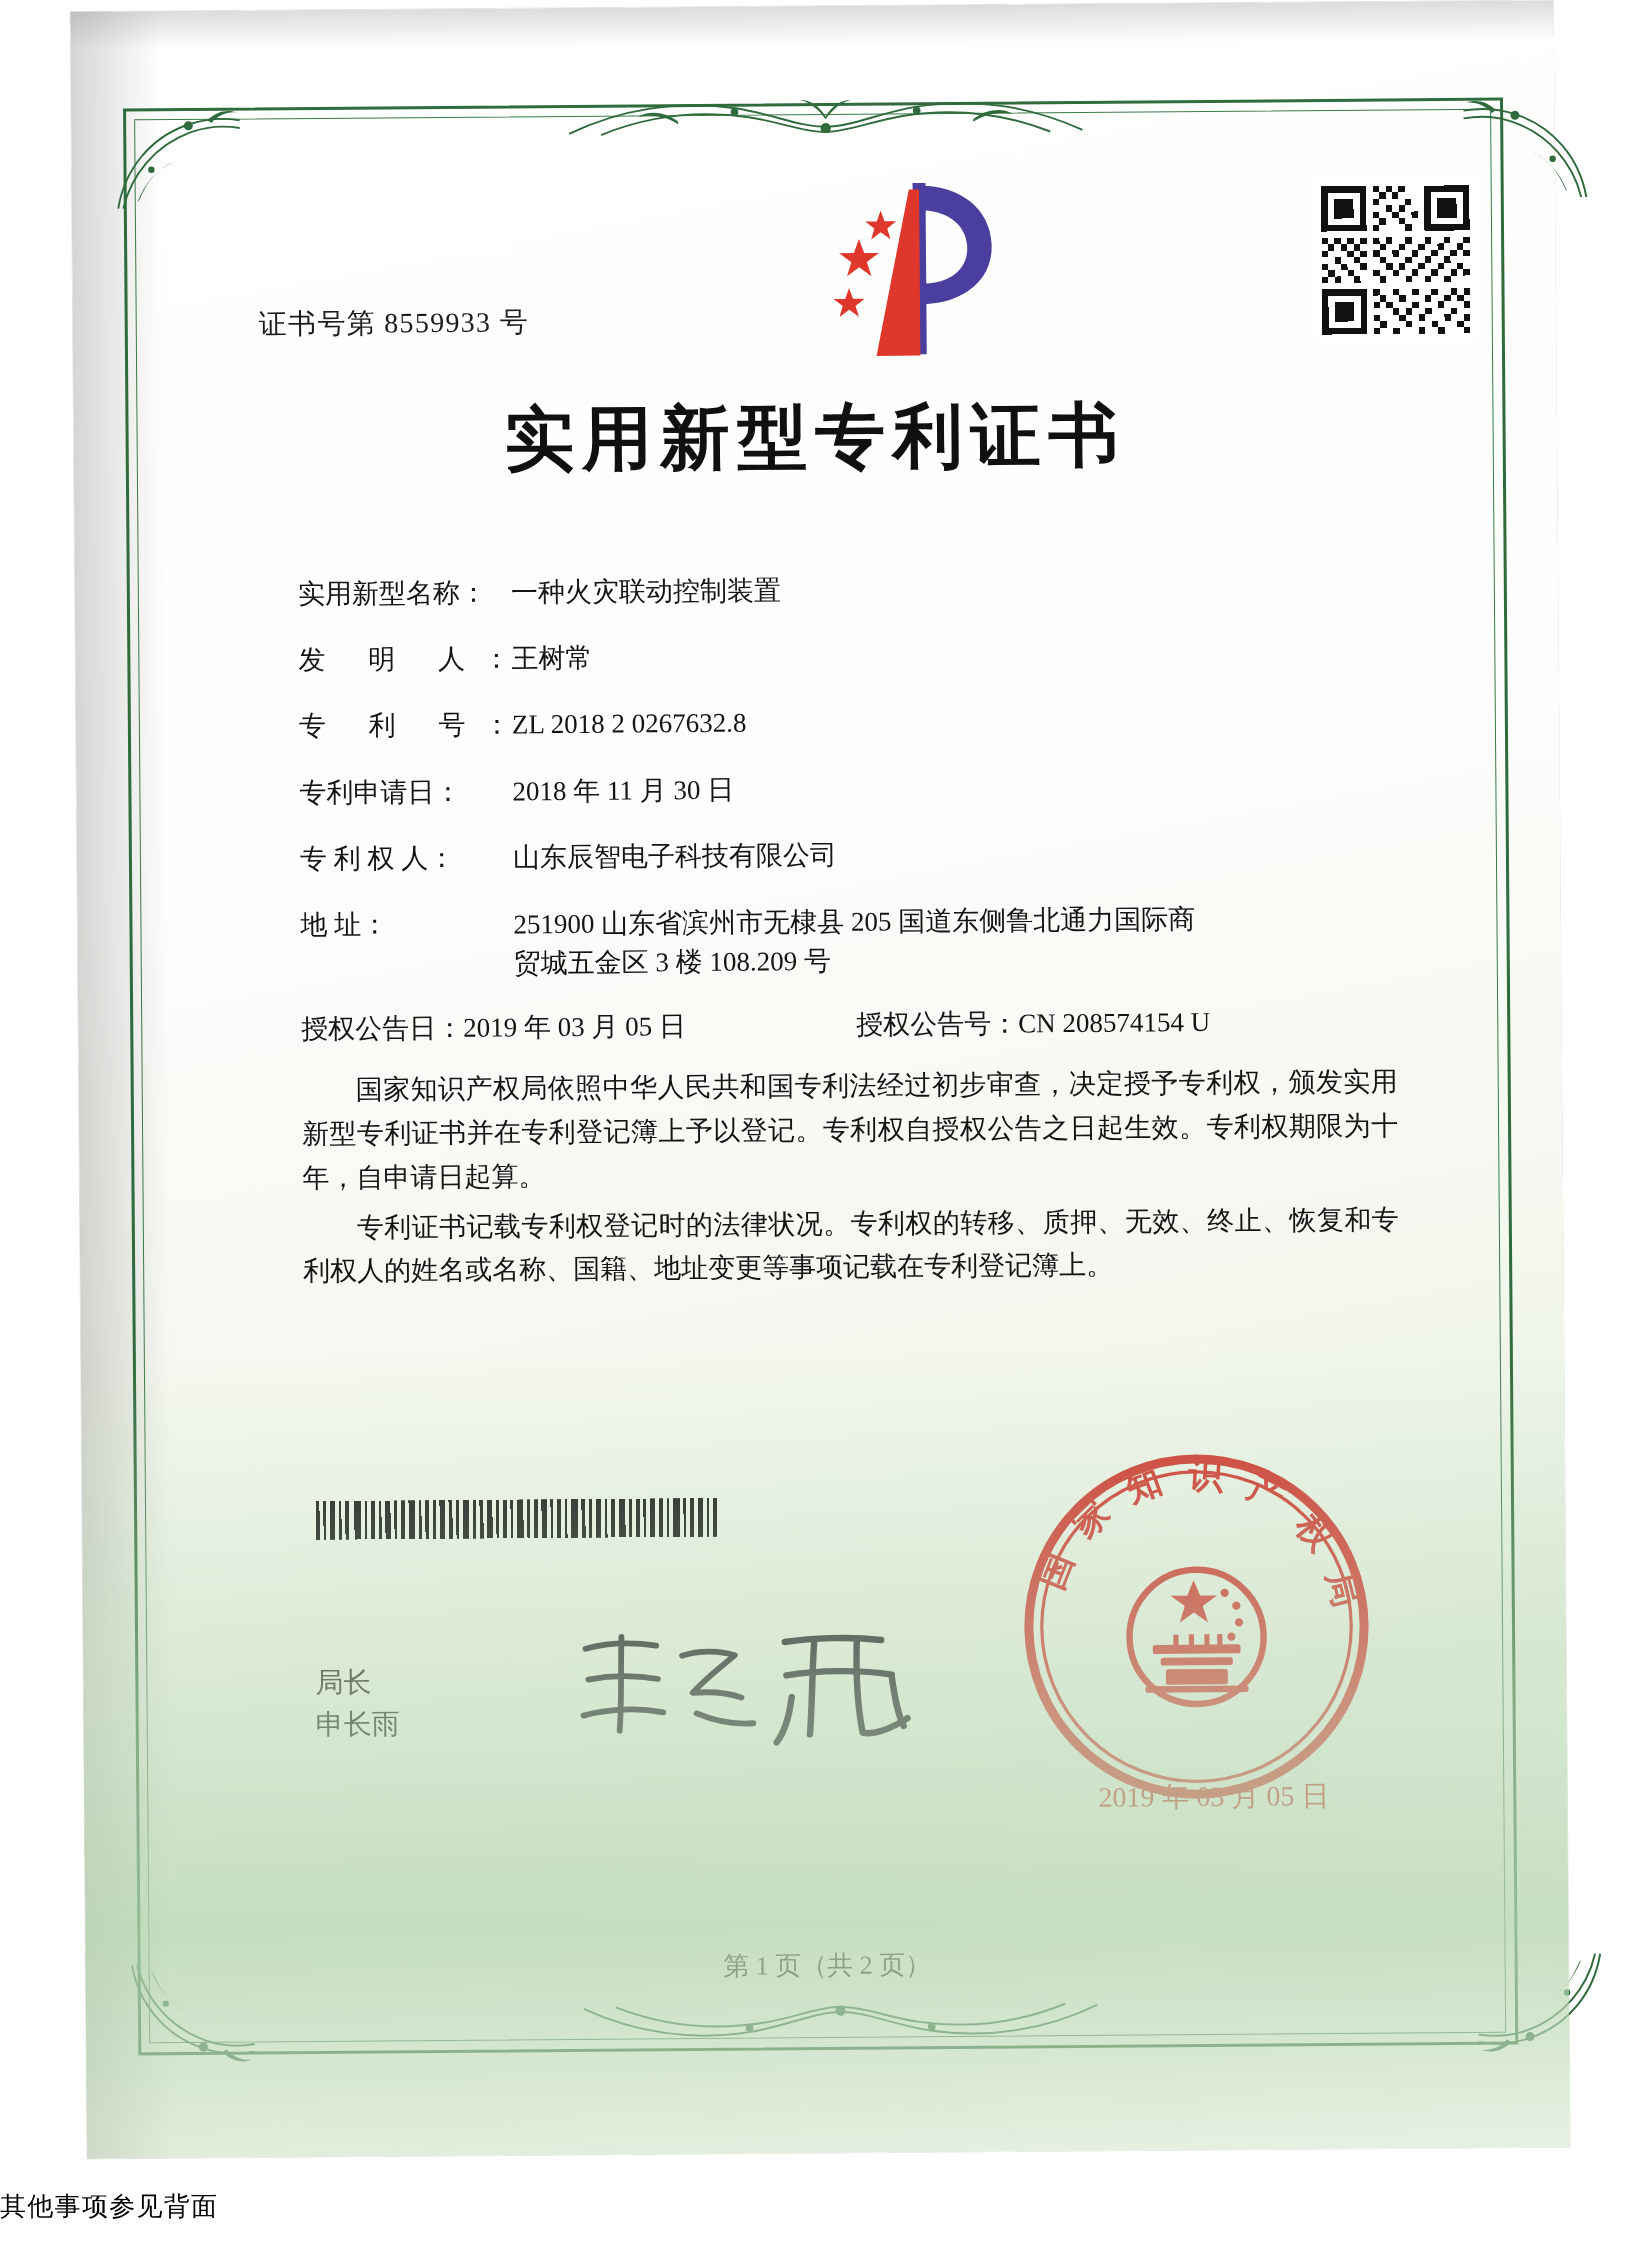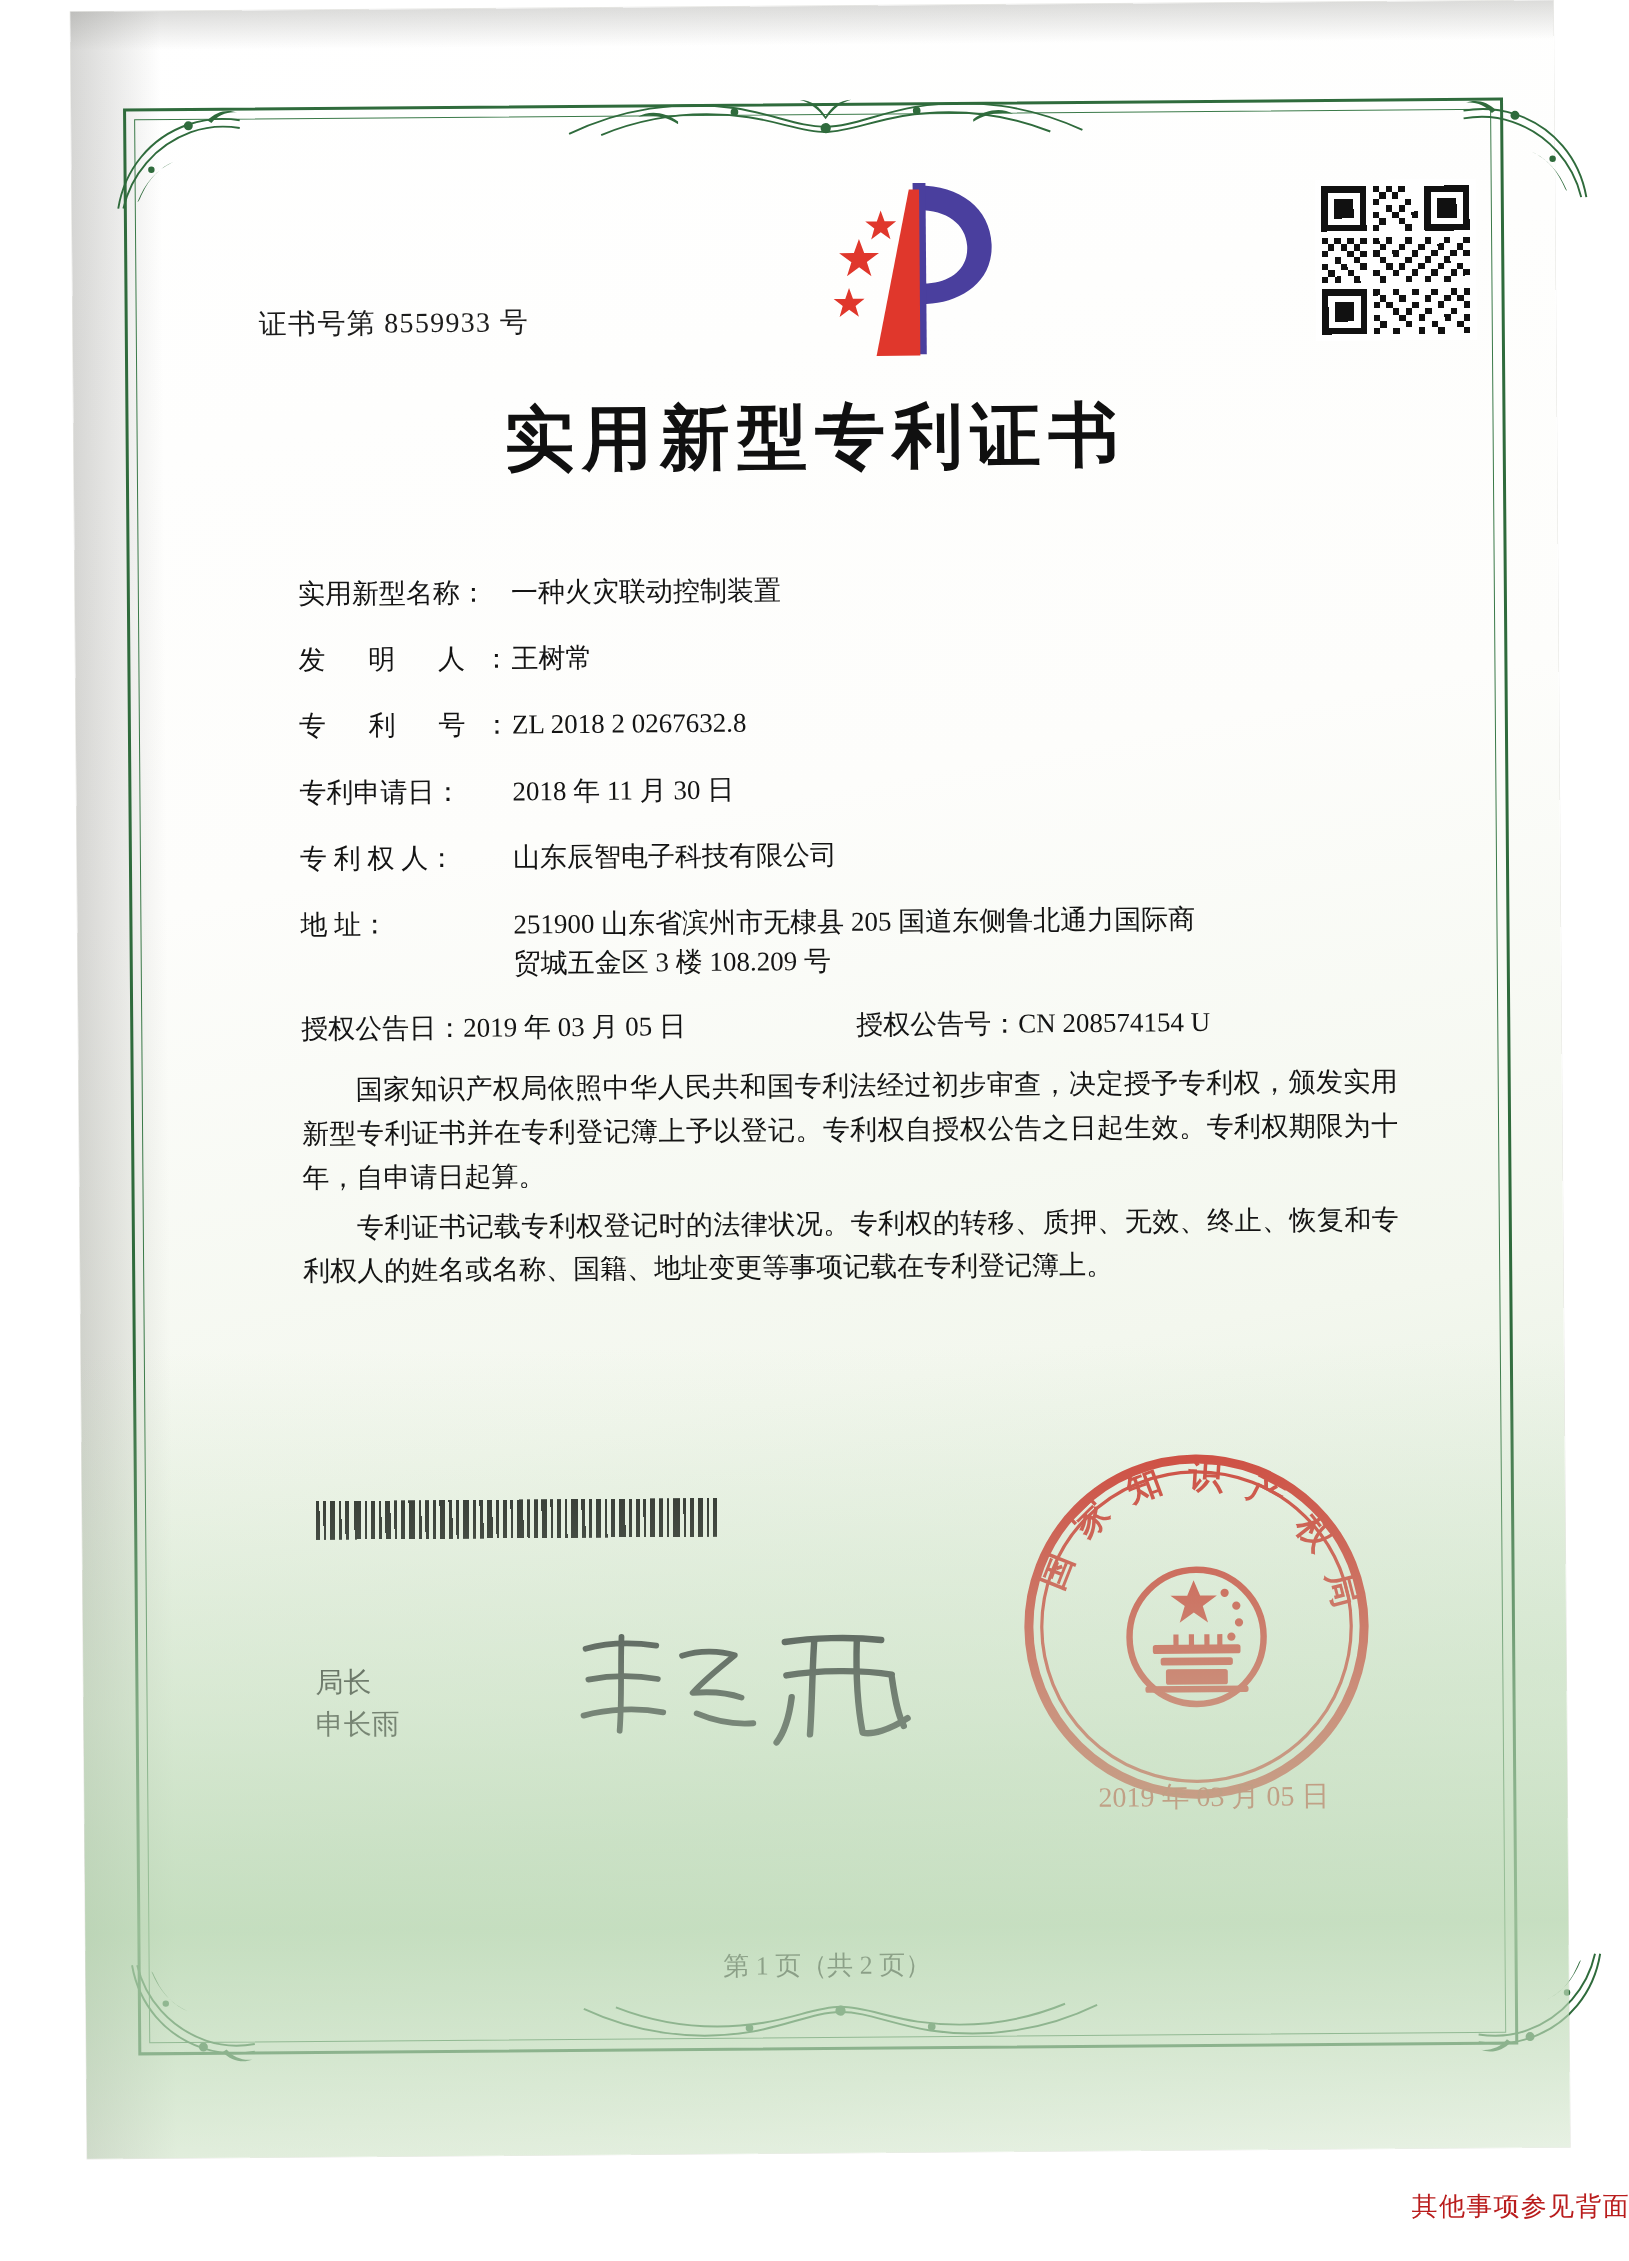--- a/index.html
+++ b/index.html
@@ -242,23 +242,23 @@
     top: 1834px;
     text-align: center;
     font-size: 26px;
     color: #141414;
   }
 
   .footnote {
     position: absolute;
     left: 0; right: 0;
     top: 2189px;
-    text-align: right;
+    text-align: left;
     font-size: 26px;
-    color: #b91c1c;
+    color: #000000;
     letter-spacing: 1.3px;
   }
 </style>
 </head>
 <body>
 
 <div class="paper">
   <div class="sheet">
 
     <div class="edge-top"></div>

